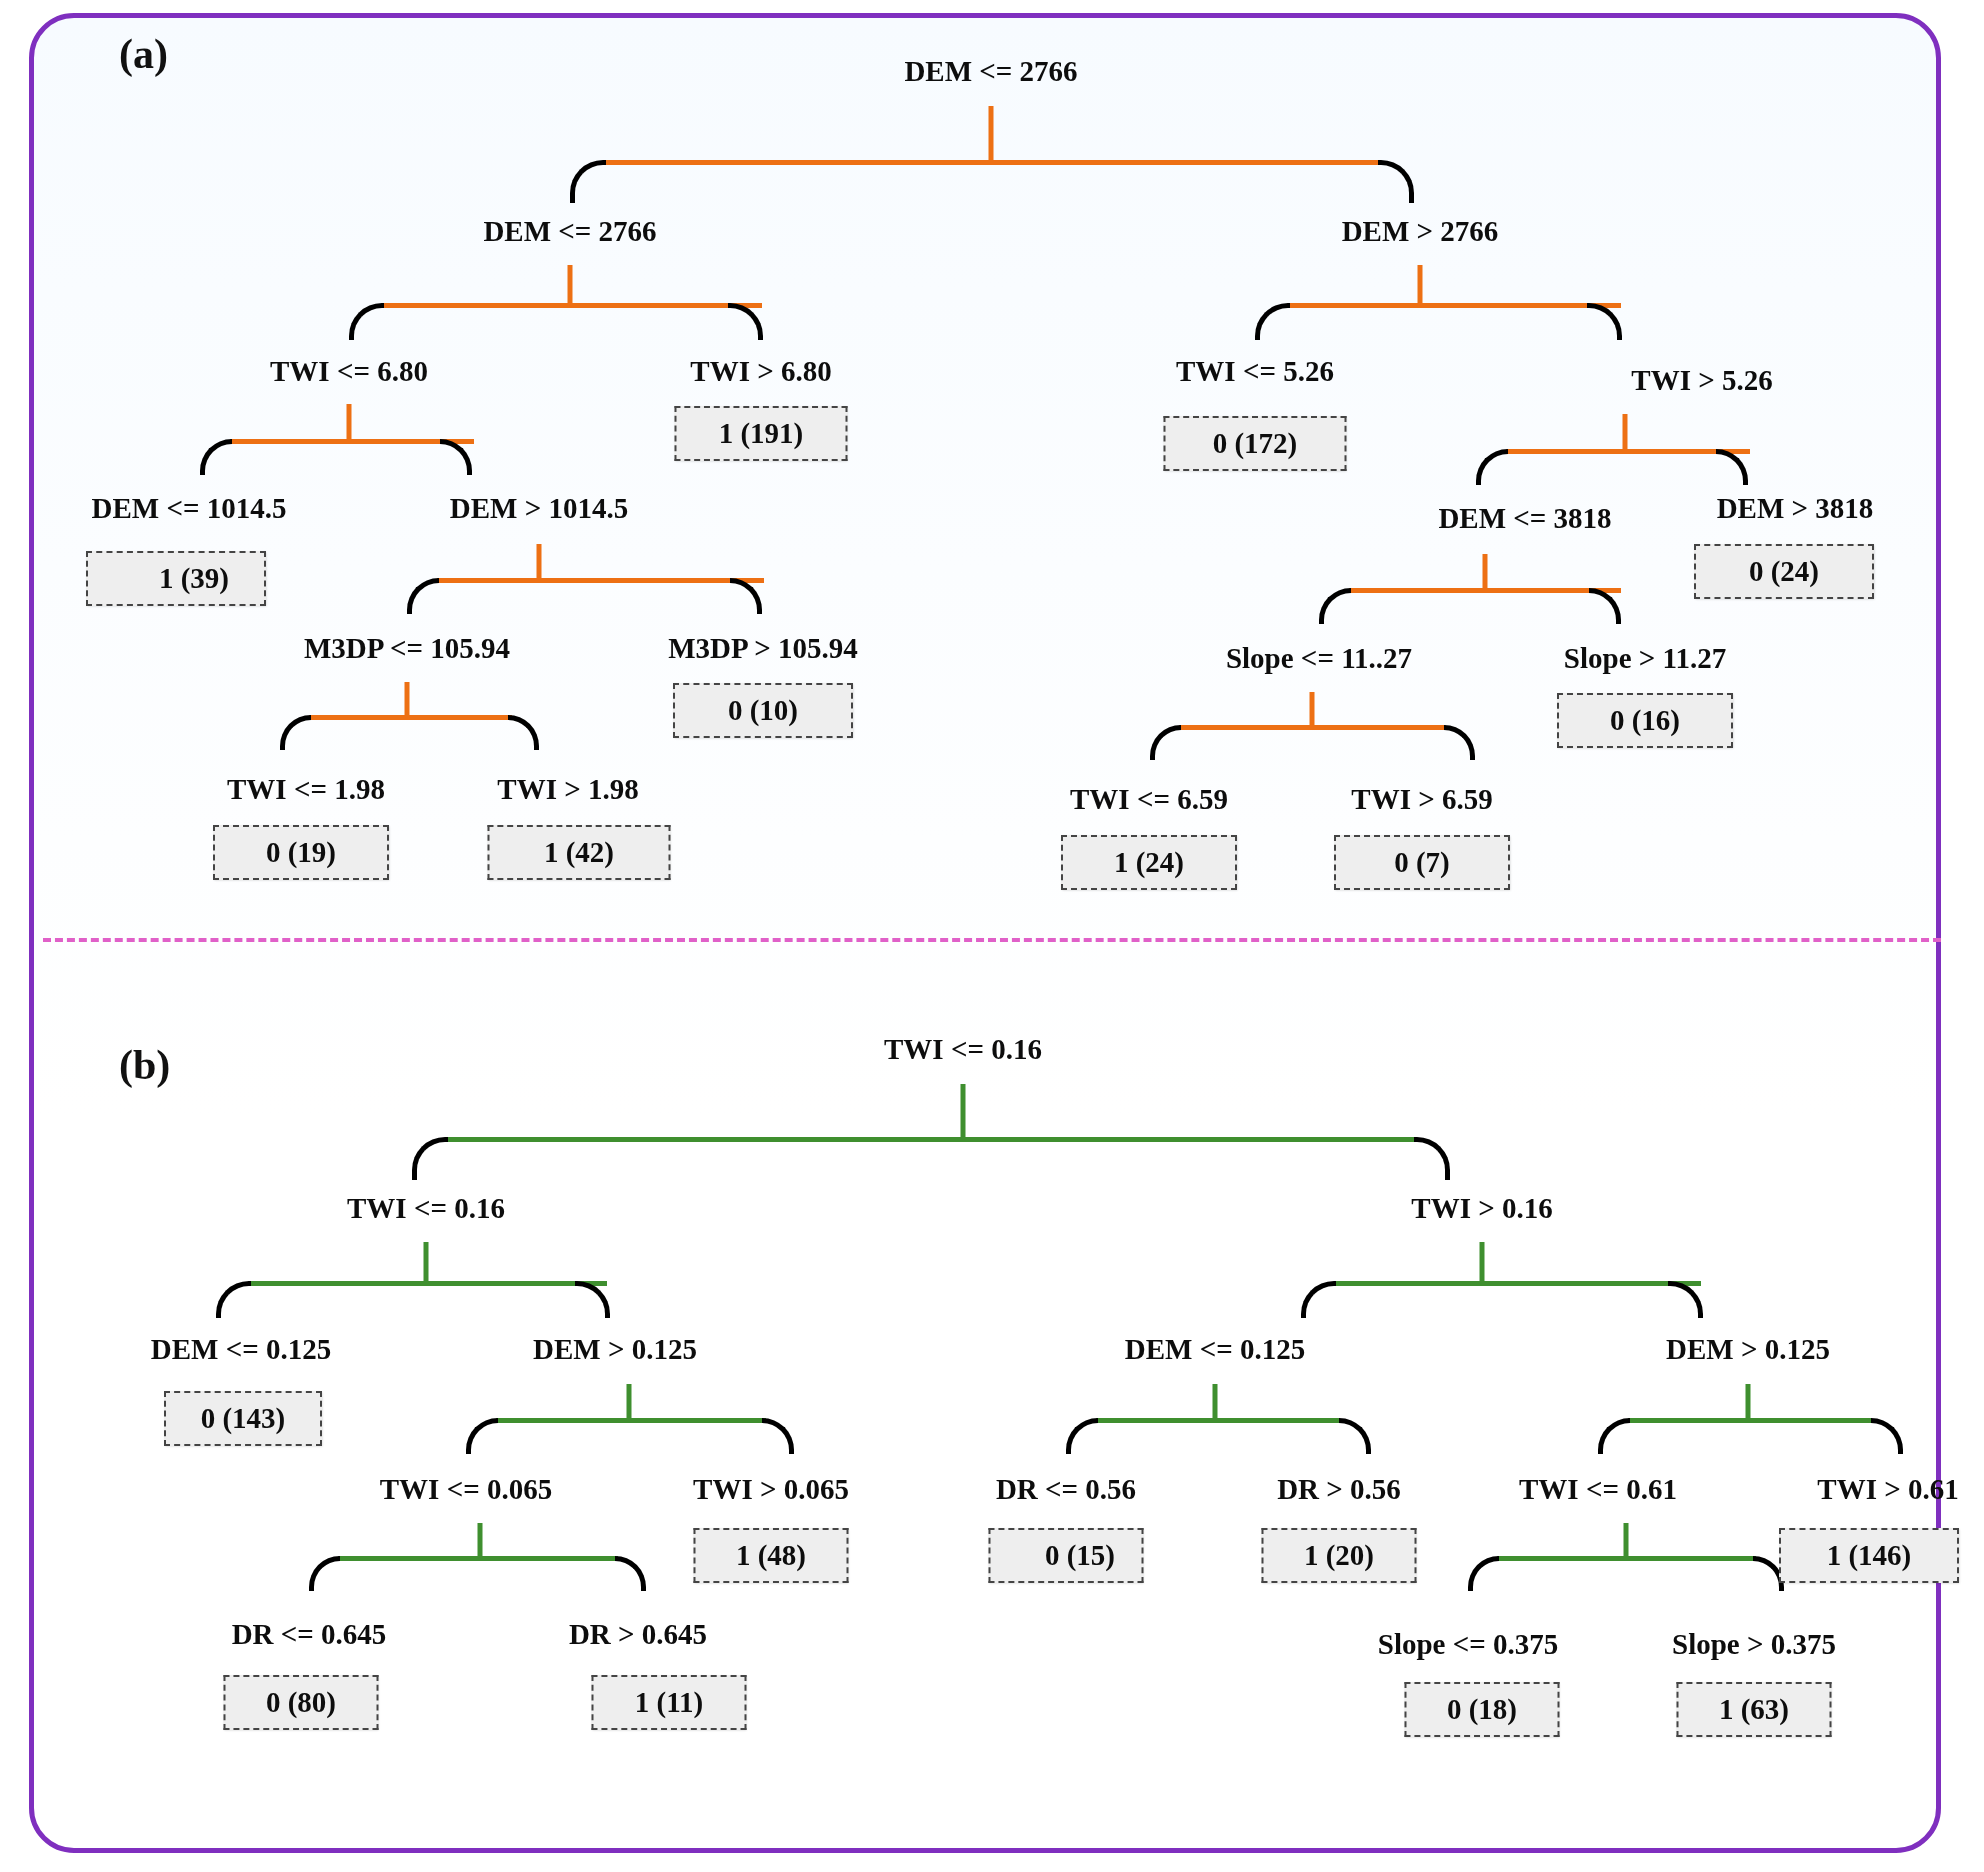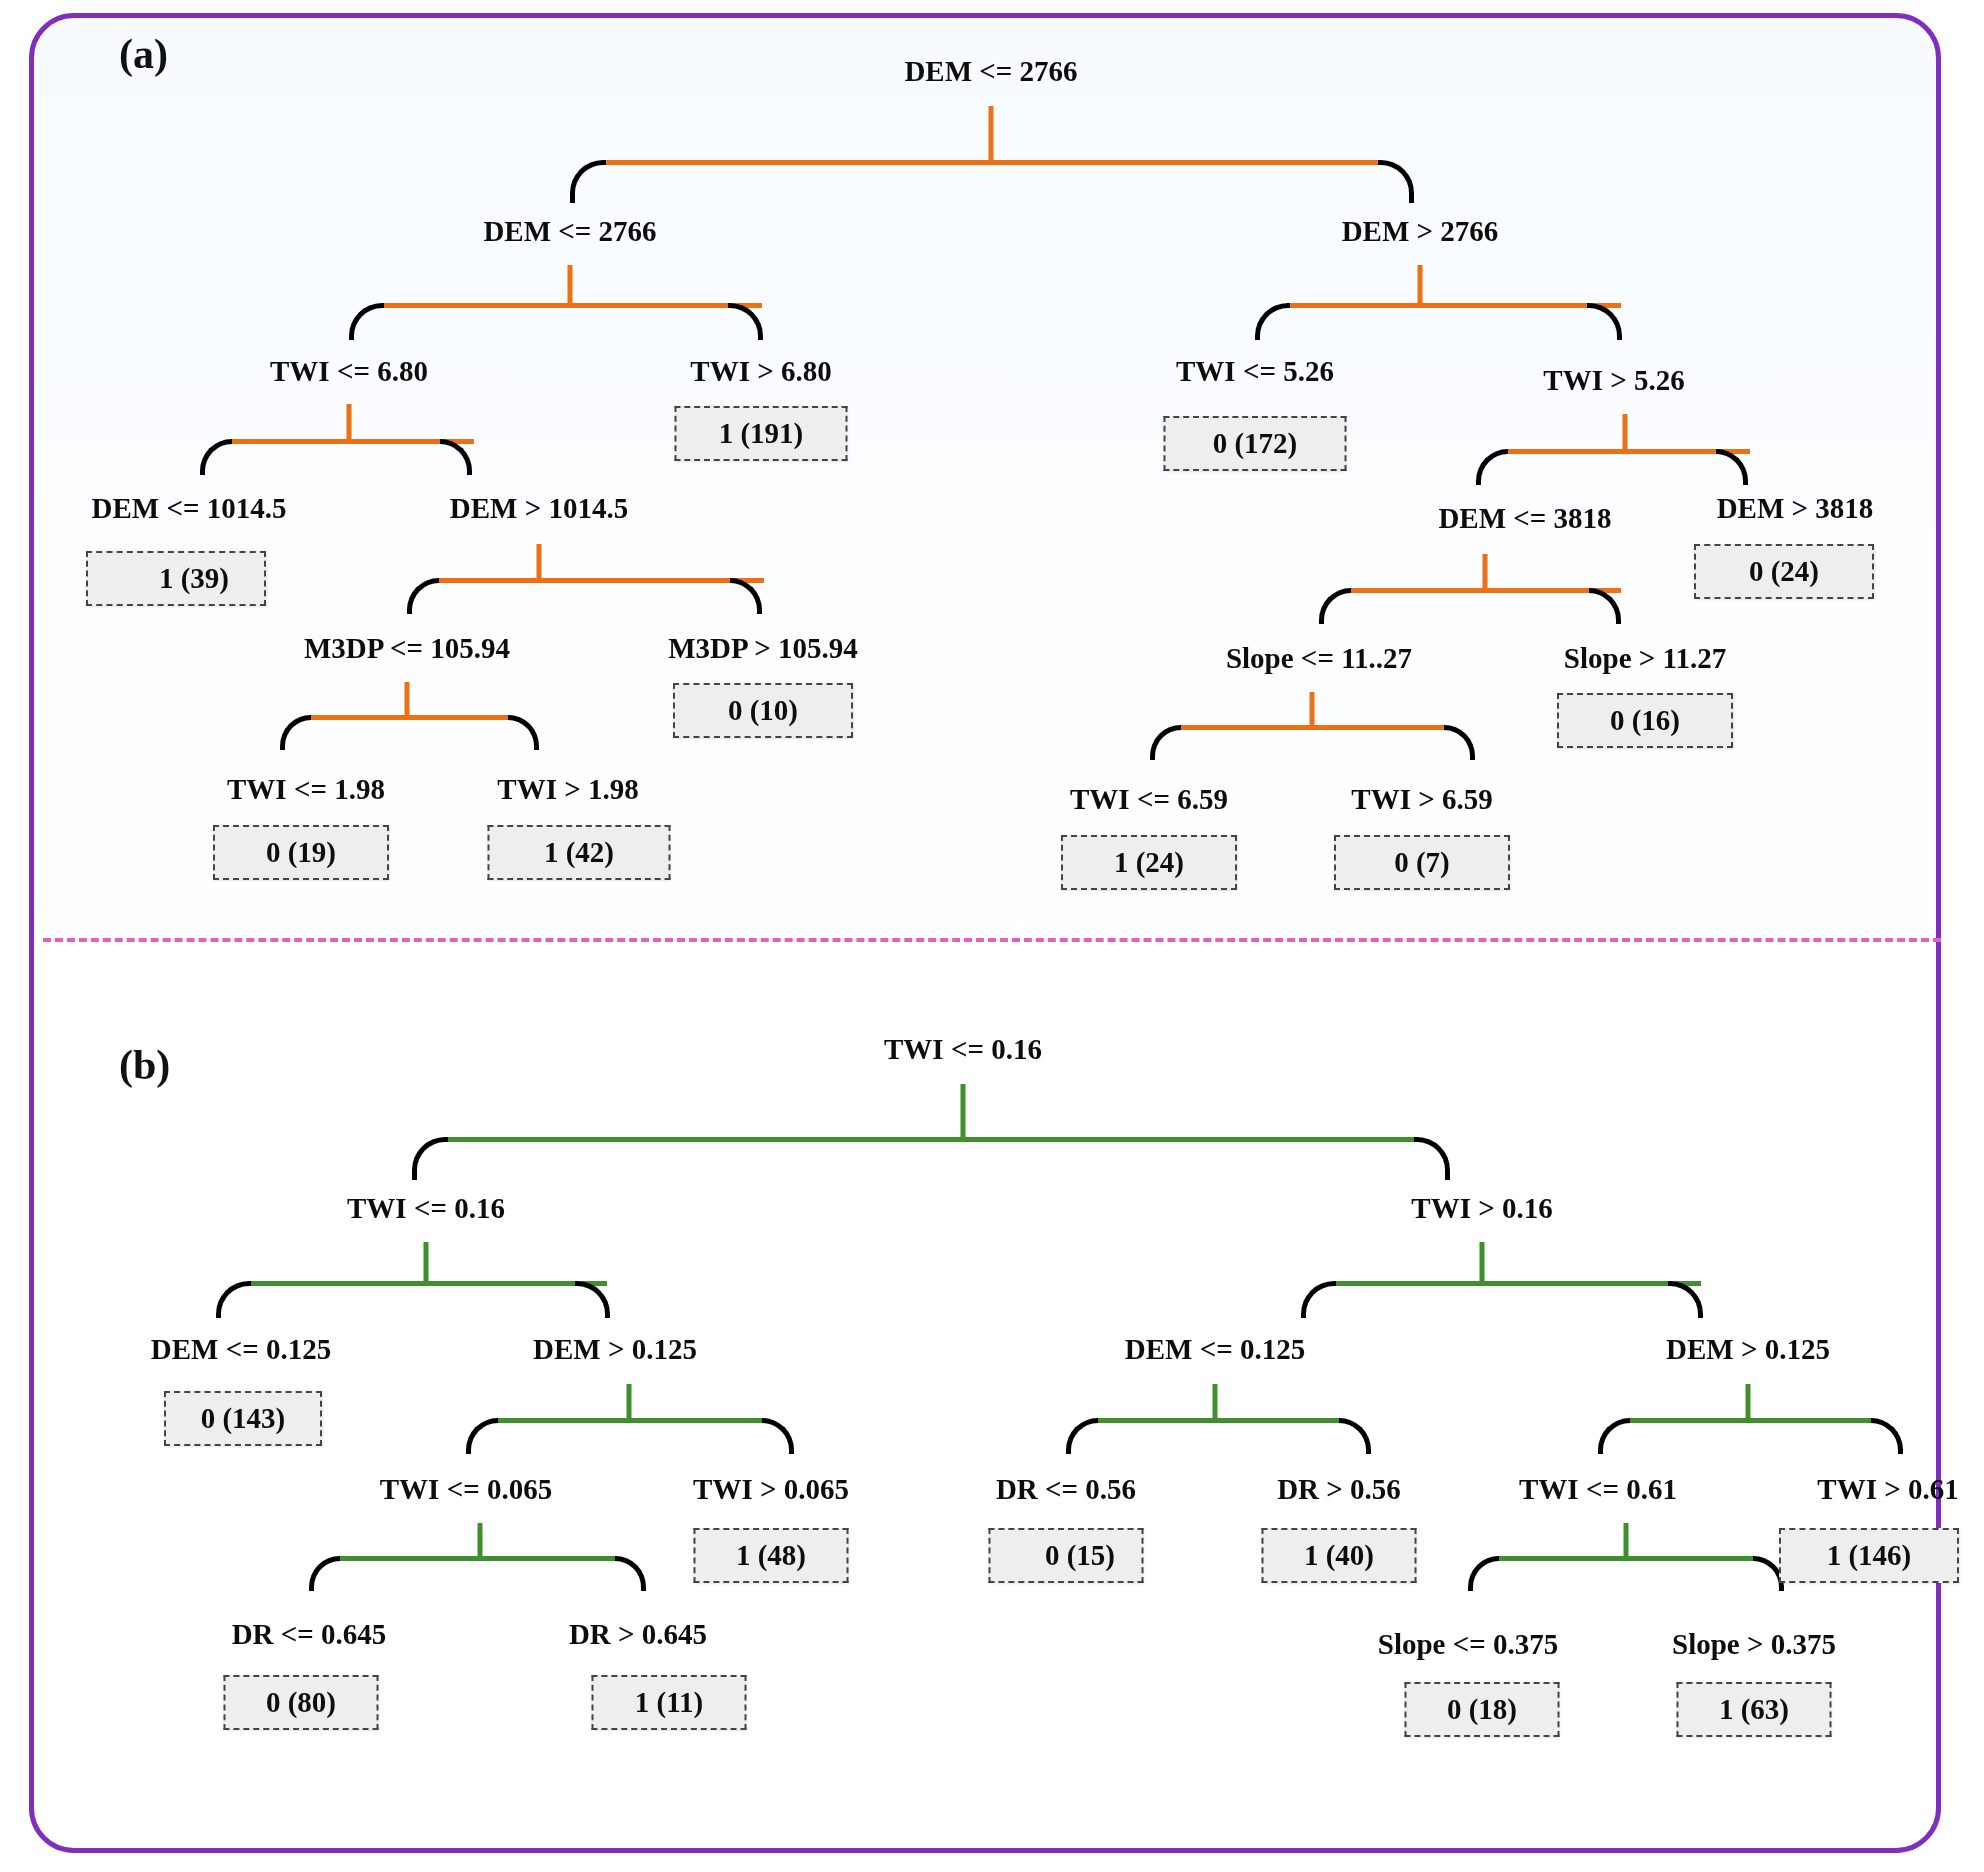--- a/index.html
+++ b/index.html
@@ -84,21 +84,21 @@
   <div class="hbar oA" style="left:230px;top:439px;width:244px;height:5px;"></div>
   <div class="corner left oA-b" style="left:200px;top:439px;width:32px;height:36px;"></div>
   <div class="corner right oA-b" style="left:440px;top:439px;width:32px;height:36px;"></div>
 
   <div class="nlabel" style="left:761px;top:356px;">TWI &gt; 6.80</div>
   <div class="leaf" style="left:761px;top:406px;width:173px;height:55px;">1 (191)</div>
 
   <div class="nlabel" style="left:1255px;top:356px;">TWI &lt;= 5.26</div>
   <div class="leaf" style="left:1255px;top:416px;width:183px;height:55px;">0 (172)</div>
 
-  <div class="nlabel" style="left:1614px;top:365px;text-align:right;">TWI &gt; 5.26</div>
+  <div class="nlabel" style="left:1702px;top:365px;text-align:right;">TWI &gt; 5.26</div>
   <div class="vstem oA" style="left:1625px;top:414px;width:5px;height:37px;"></div>
   <div class="hbar oA" style="left:1506px;top:449px;width:244px;height:5px;"></div>
   <div class="corner left oA-b" style="left:1476px;top:449px;width:32px;height:36px;"></div>
   <div class="corner right oA-b" style="left:1716px;top:449px;width:32px;height:36px;"></div>
 
   <div class="nlabel" style="left:189px;top:493px;">DEM &lt;= 1014.5</div>
   <div class="leaf" style="left:176px;top:551px;width:180px;height:55px;padding-left:36px;">1 (39)</div>
 
   <div class="nlabel" style="left:539px;top:493px;">DEM &gt; 1014.5</div>
   <div class="vstem oA" style="left:539px;top:544px;width:5px;height:37px;"></div>
@@ -192,21 +192,21 @@
   <div class="corner left gB-b" style="left:309px;top:1556px;width:31px;height:35px;"></div>
   <div class="corner right gB-b" style="left:615px;top:1556px;width:31px;height:35px;"></div>
 
   <div class="nlabel" style="left:771px;top:1474px;">TWI &gt; 0.065</div>
   <div class="leaf" style="left:771px;top:1528px;width:155px;height:55px;">1 (48)</div>
 
   <div class="nlabel" style="left:1066px;top:1474px;">DR &lt;= 0.56</div>
   <div class="leaf" style="left:1066px;top:1528px;width:155px;height:55px;padding-left:28px;">0 (15)</div>
 
   <div class="nlabel" style="left:1339px;top:1474px;">DR &gt; 0.56</div>
-  <div class="leaf" style="left:1339px;top:1528px;width:155px;height:55px;">1 (40)</div>
+  <div class="leaf" style="left:1339px;top:1528px;width:155px;height:55px;">1 (20)</div>
 
   <div class="nlabel" style="left:1598px;top:1474px;">TWI &lt;= 0.61</div>
   <div class="vstem gB" style="left:1626px;top:1523px;width:5px;height:36px;"></div>
   <div class="hbar gB" style="left:1497px;top:1556px;width:259px;height:5px;"></div>
   <div class="corner left gB-b" style="left:1468px;top:1556px;width:31px;height:35px;"></div>
   <div class="corner right gB-b" style="left:1753px;top:1556px;width:31px;height:35px;"></div>
 
   <div class="nlabel" style="left:1865px;top:1474px;margin-left:23px;">TWI &gt; 0.61</div>
   <div class="leaf" style="left:1869px;top:1528px;width:180px;height:55px;">1 (146)</div>
 

